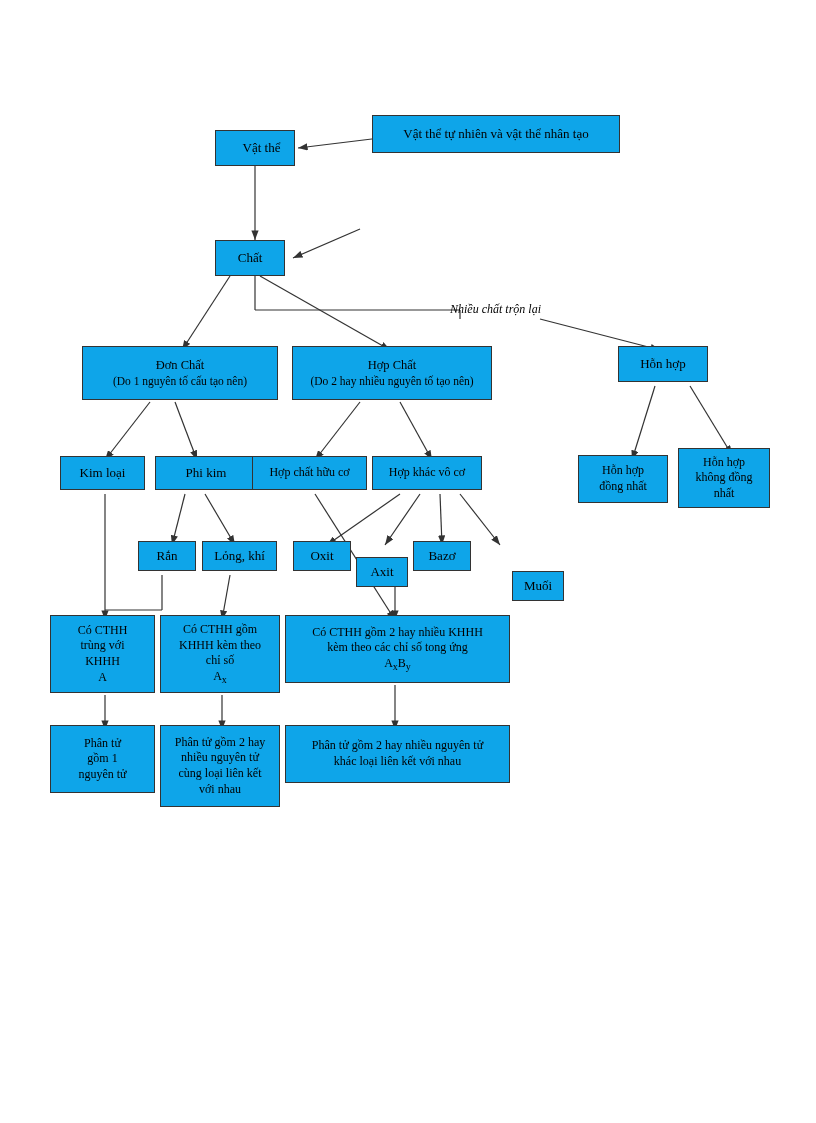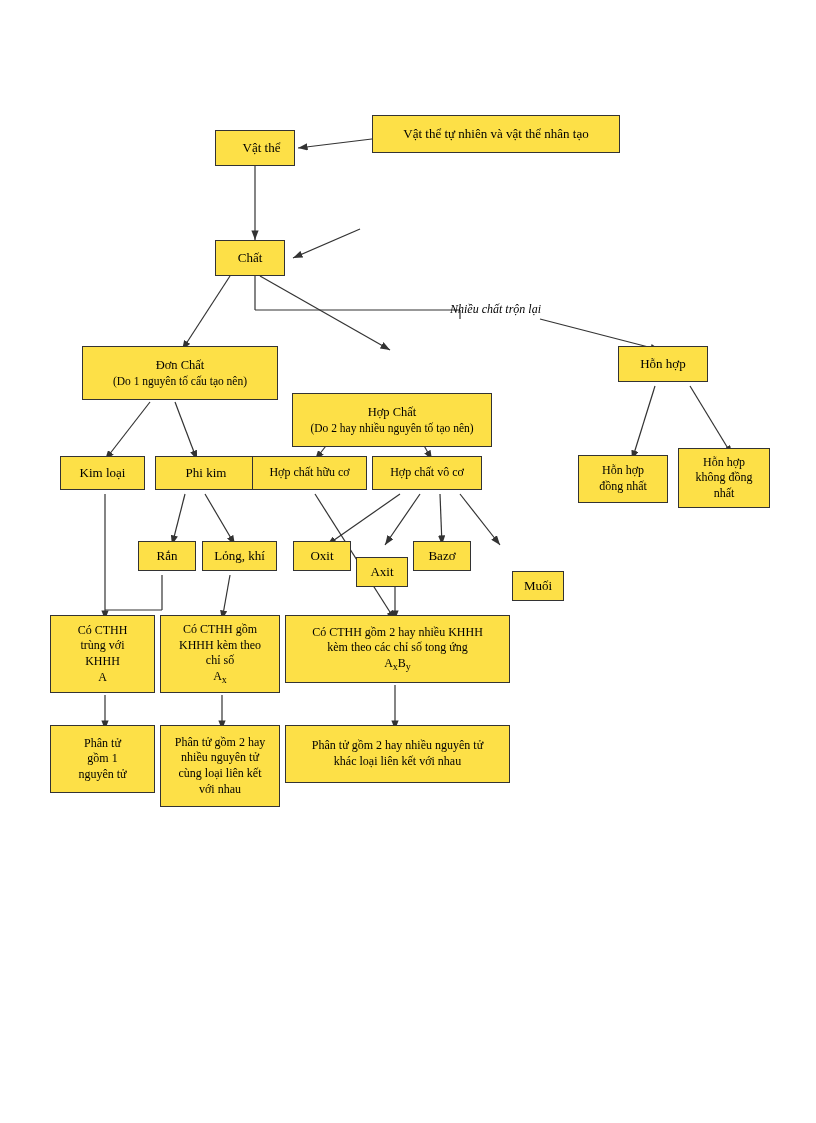--- a/index.html
+++ b/index.html
@@ -13,21 +13,21 @@
       overflow: hidden;
     }
     .diagram {
       position: relative;
       width: 816px;
       height: 1123px;
     }
     .box {
       position: absolute;
       border: 1px solid #333;
-      background: #fde047;
+      background: #0ea5e9;
       text-align: center;
       display: flex;
       align-items: center;
       justify-content: center;
       padding: 4px 6px;
       line-height: 1.3;
     }
     svg.lines {
       position: absolute;
       top: 0; left: 0;
@@ -129,42 +129,42 @@
   </div>
 
   <div style="position:absolute; left:450px; top:302px; font-size:12px; font-style:italic;">
     <span>Nhiều chất trộn lại</span>
   </div>
 
   <div class="box" style="left:82px; top:346px; width:196px; height:54px; font-size:12.5px;text-align:center;">
     <span>Đơn Chất<br><span style="font-size:11.5px;">(Do 1 nguyên tố cấu tạo nên)</span></span>
   </div>
 
-  <div class="box" style="left:292px; top:346px; width:200px; height:54px; font-size:12.5px;margin-top:47px;">
+  <div class="box" style="left:292px; top:346px; width:200px; height:54px; font-size:12.5px;">
     <span>Hợp Chất<br><span style="font-size:11.5px;">(Do 2 hay nhiều nguyên tố tạo nên)</span></span>
   </div>
 
   <div class="box" style="left:618px; top:346px; width:90px; height:36px;">
     <span>Hỗn hợp</span>
   </div>
 
   <div class="box" style="left:60px; top:456px; width:85px; height:34px;">
     <span>Kim loại</span>
   </div>
 
   <div class="box" style="left:155px; top:456px; width:102px; height:34px;">
     <span>Phi kim</span>
   </div>
 
   <div class="box" style="left:252px; top:456px; width:115px; height:34px; font-size:12px;">
     <span>Hợp chất hữu cơ</span>
   </div>
 
   <div class="box" style="left:372px; top:456px; width:110px; height:34px; font-size:12px;">
-    <span>Hợp chất vô cơ</span>
+    <span>Hợp khác vô cơ</span>
   </div>
 
   <div class="box" style="left:578px; top:455px; width:90px; height:48px; font-size:12px;">
     <span>Hỗn hợp<br>đồng nhất</span>
   </div>
 
   <div class="box" style="left:678px; top:448px; width:92px; height:60px; font-size:12px;">
     <span>Hỗn hợp<br>không đồng<br>nhất</span>
   </div>
 

